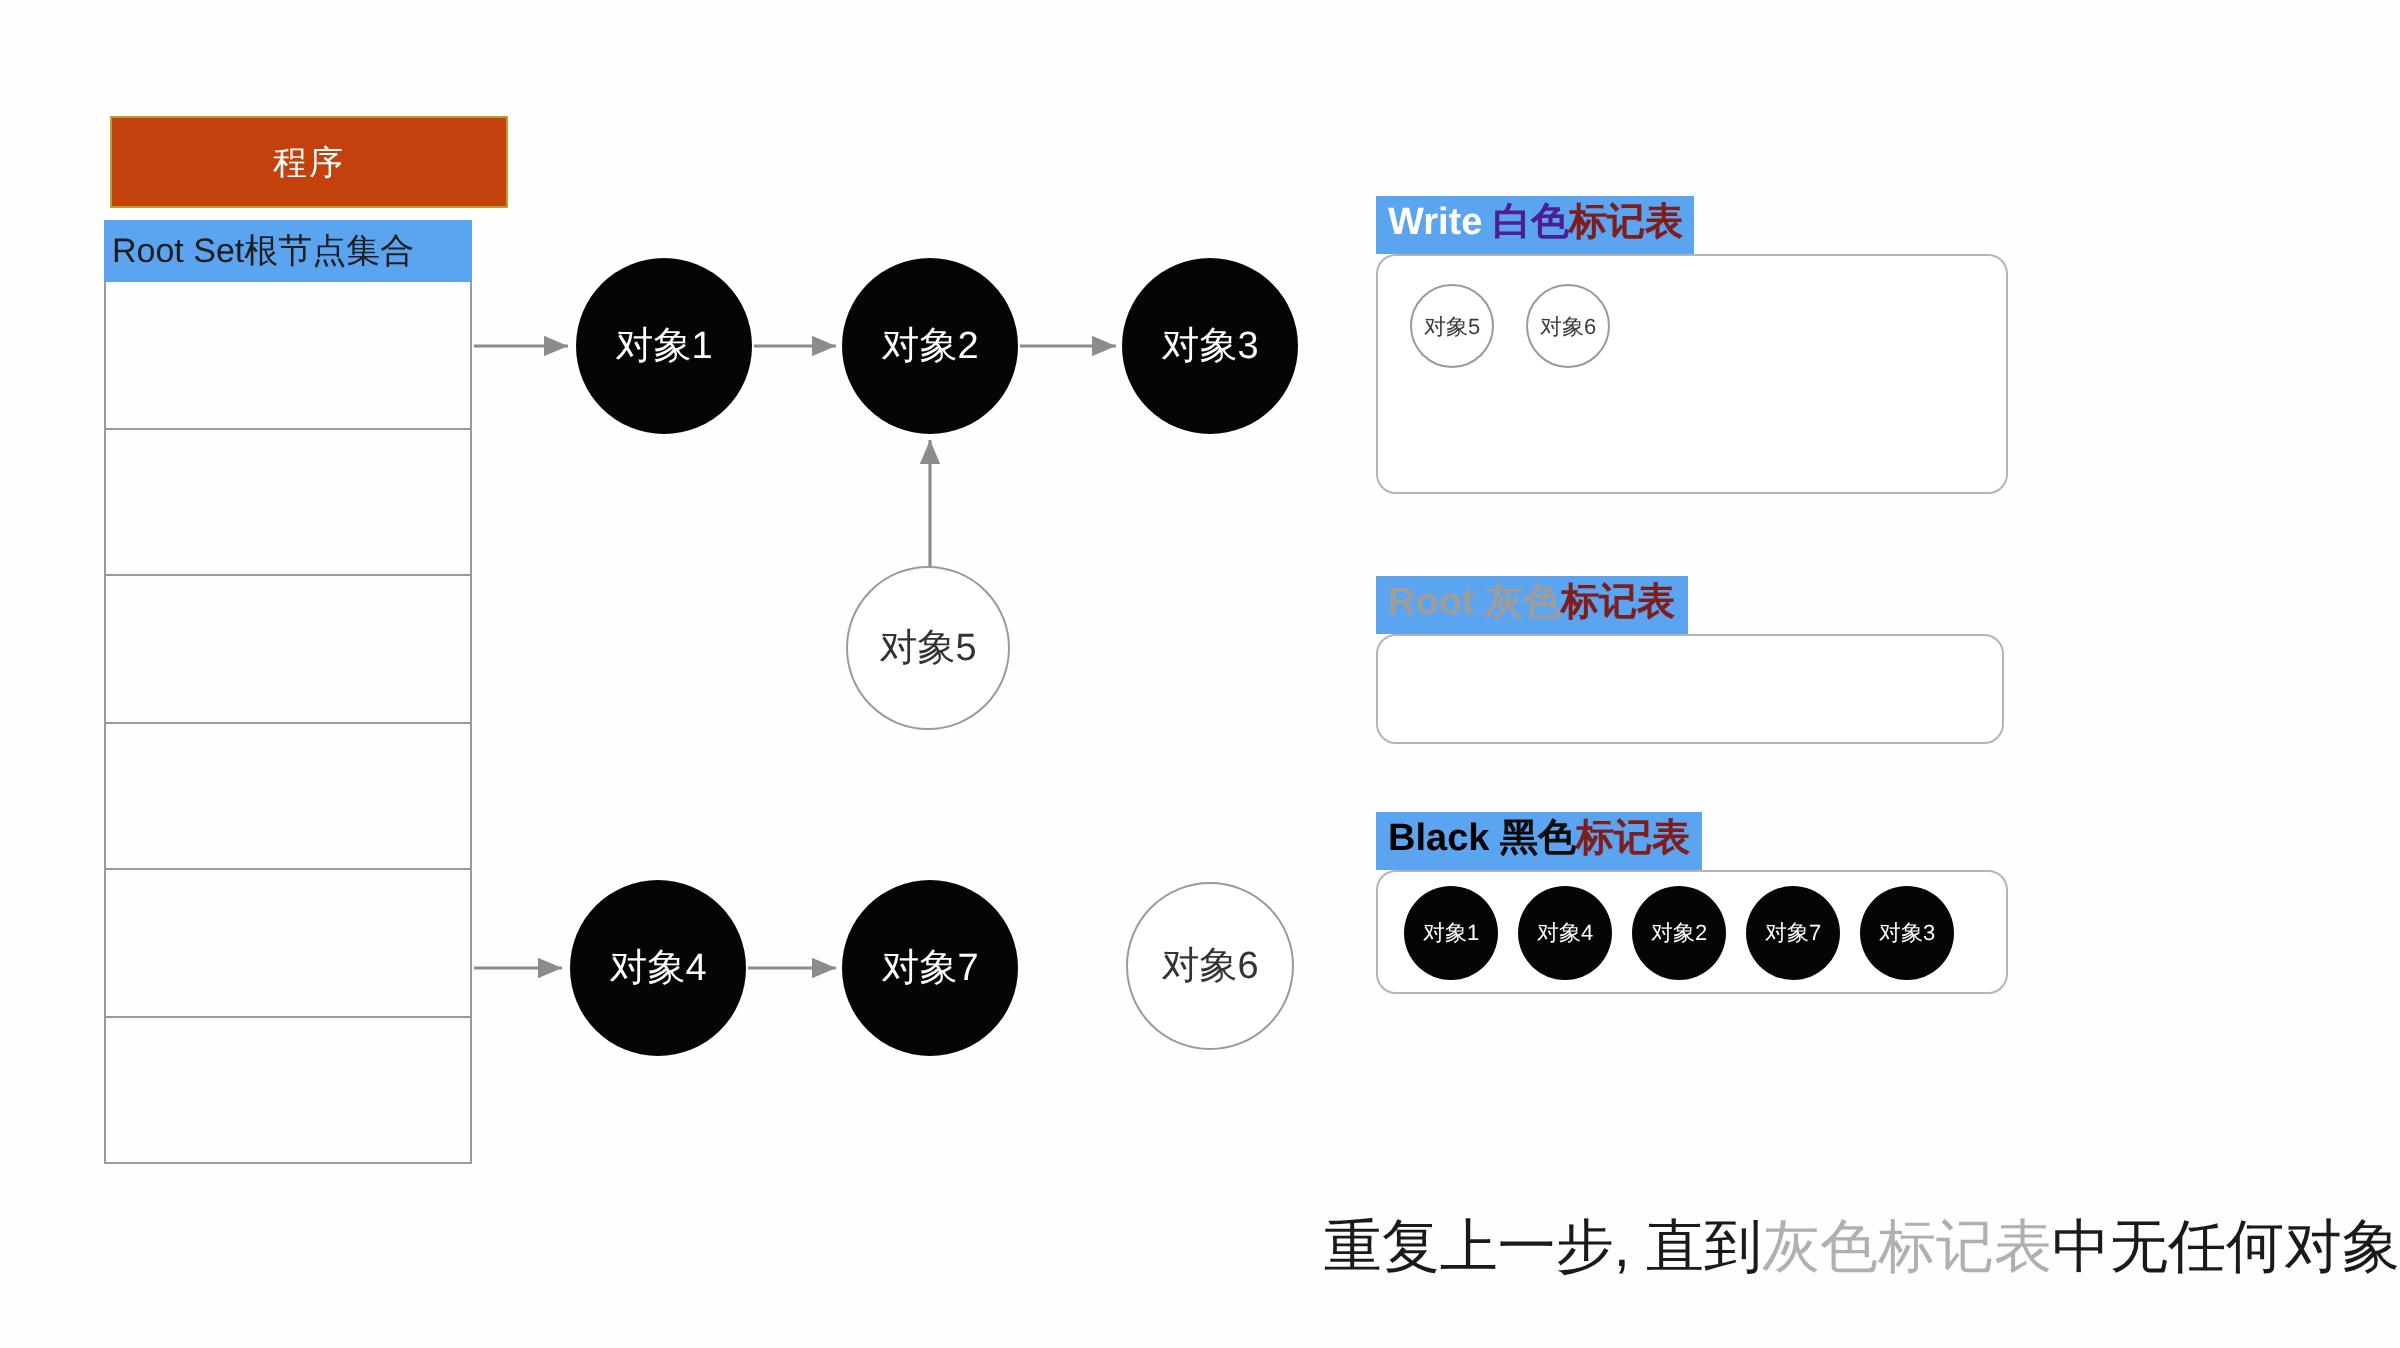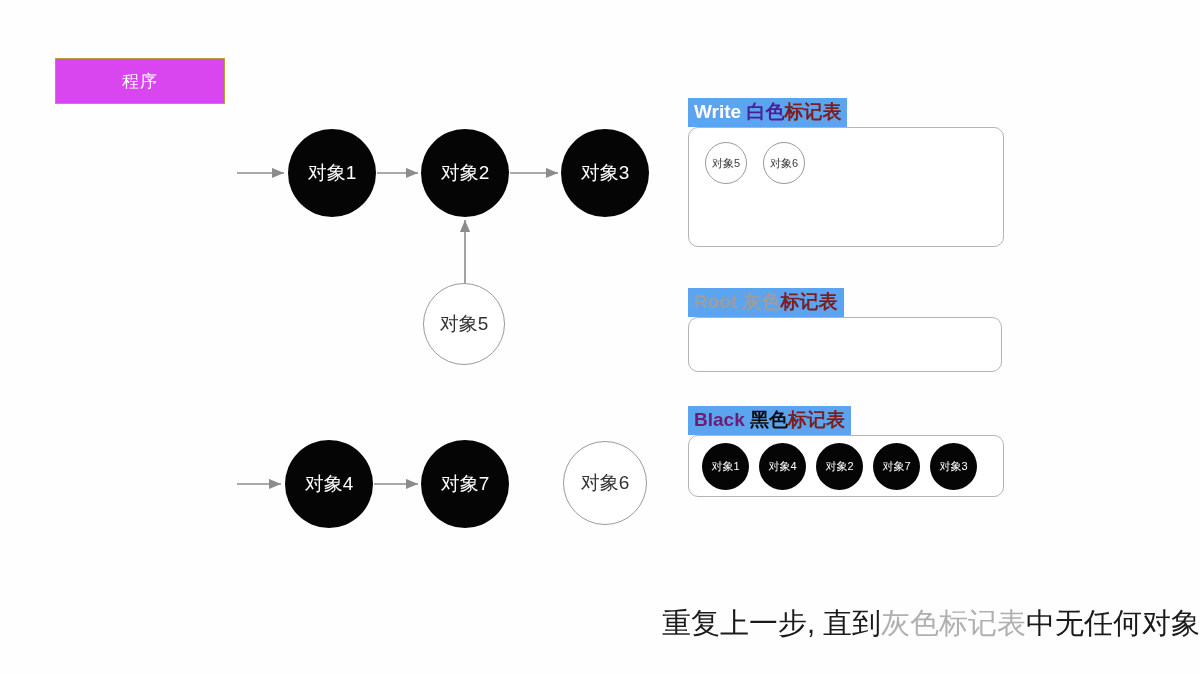--- a/index.html
+++ b/index.html
@@ -18,22 +18,22 @@
     position: absolute;
     left: 0; top: 0;
     width: 1200px;
     height: 674px;
   }
 
   
   .program-box {
     position: absolute;
     left: 55px; top: 58px;
-    width: 170px; height: 46px;
-    background: #d946ef;
+    width: 199px; height: 46px;
+    background: #c2410c;
     border: 1px solid #b9a02f;
     box-sizing: border-box;
     display: flex;
     align-items: center;
     justify-content: center;
   }
   .program-box .label {
     color: #ffffff;
     font-size: 17px;
     letter-spacing: 1px;
@@ -166,20 +166,33 @@
 </style>
 </head>
 <body>
 
 <div class="stage">
 
   <div class="program-box">
     <span class="label">程序</span>
   </div>
 
+  <div class="table-wrap">
+    <div class="rootset-bar">
+      <span class="label">Root Set根节点集合</span>
+    </div>
+    <div class="table-rows">
+        <div class="row"></div>
+        <div class="row"></div>
+        <div class="row"></div>
+        <div class="row"></div>
+        <div class="row"></div>
+        <div class="row"></div>
+      </div>
+  </div>
 
   <svg class="arrow-svg" viewBox="0 0 1200 674">
     <defs>
       <marker id="ah" markerWidth="9" markerHeight="9" refX="7.5" refY="3.2" orient="auto" markerUnits="strokeWidth">
         <path d="M0,0 L7.5,3.2 L0,6.4 z" fill="#8c8c8c"></path>
       </marker>
     </defs>
 
     <line x1="237" y1="173" x2="284" y2="173" stroke="#8c8c8c" stroke-width="1.6" marker-end="url(#ah)"></line>
 
@@ -223,21 +236,21 @@
       <div class="panel-body" style="left: 688px; top: 127px; width: 316px; height: 120px; align-items: flex-start; padding-top: 14px; gap: 16px;">
         <div class="chip white" style="width: 42px; height: 42px;">
           <span>对象5</span>
         </div>
         <div class="chip white" style="width: 42px; height: 42px;">
           <span>对象6</span>
         </div>
       </div>
       <div class="panel-title" style="left: 688px; top: 288px;"><span class="seg-en" style="color: rgb(157, 157, 157);">Root </span><span class="seg-cn-color" style="color: rgb(157, 157, 157);">灰色</span><span class="seg-tail">标记表</span></div>
       <div class="panel-body" style="left: 688px; top: 317px; width: 314px; height: 55px;"></div>
-      <div class="panel-title" style="left: 688px; top: 406px;"><span class="seg-en" style="color: #701a75;">Black </span><span class="seg-cn-color" style="color: rgb(11, 11, 11); margin-top: 42px;">黑色</span><span class="seg-tail">标记表</span></div>
+      <div class="panel-title" style="left: 688px; top: 406px;"><span class="seg-en" style="color: #000000;">Black </span><span class="seg-cn-color" style="color: rgb(11, 11, 11); margin-top: 42px;">黑色</span><span class="seg-tail">标记表</span></div>
       <div class="panel-body" style="left: 688px; top: 435px; width: 316px; height: 62px; gap: 10px; padding-left: 13px;">
         <div class="chip black" style="width: 47px; height: 47px;">
           <span>对象1</span>
         </div>
         <div class="chip black" style="width: 47px; height: 47px;">
           <span>对象4</span>
         </div>
         <div class="chip black" style="width: 47px; height: 47px;">
           <span>对象2</span>
         </div>

